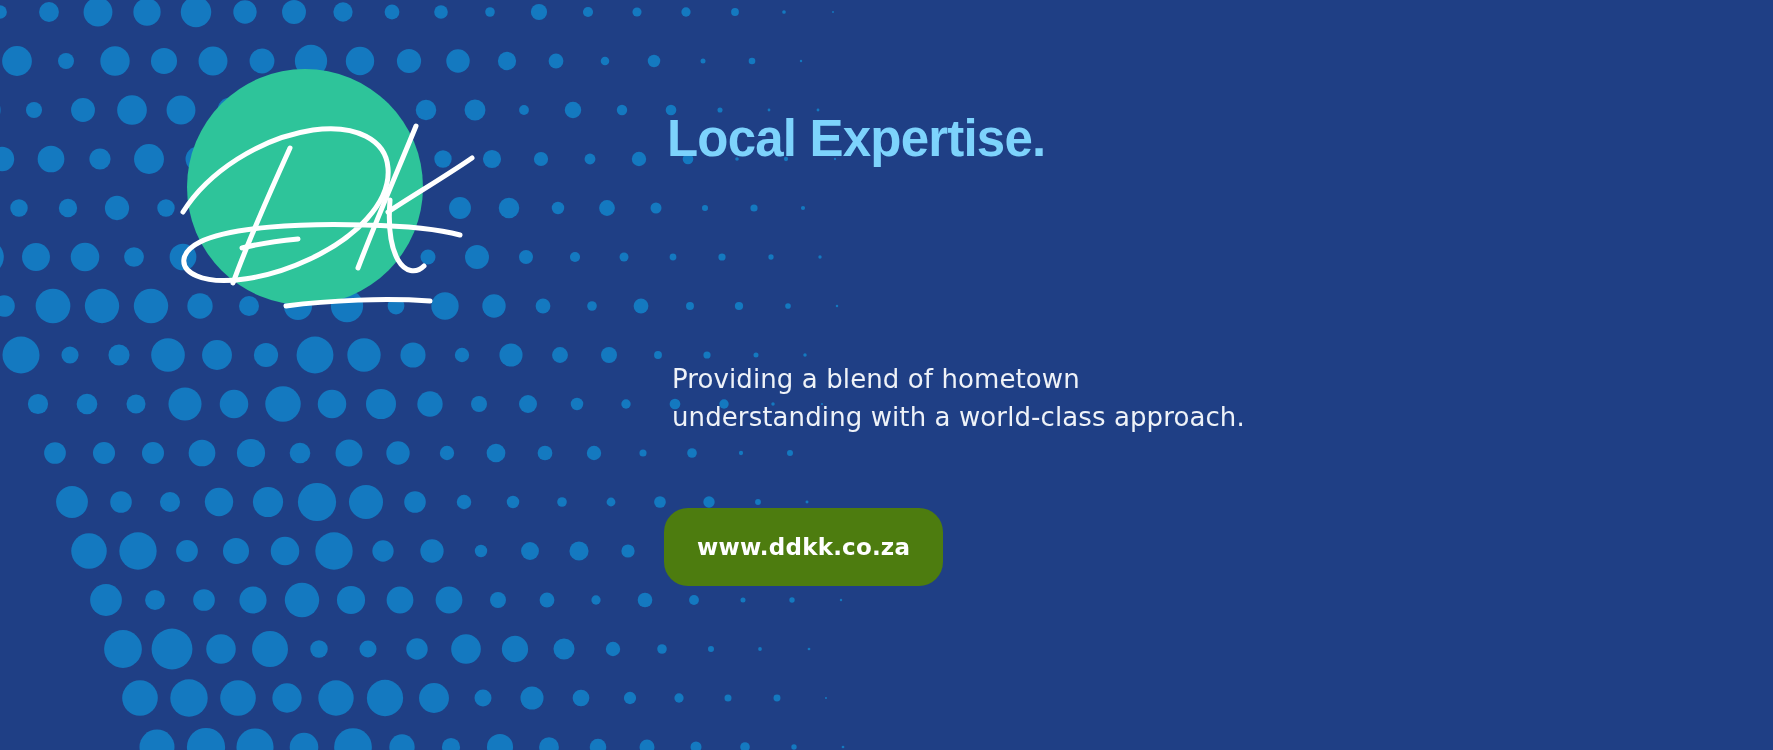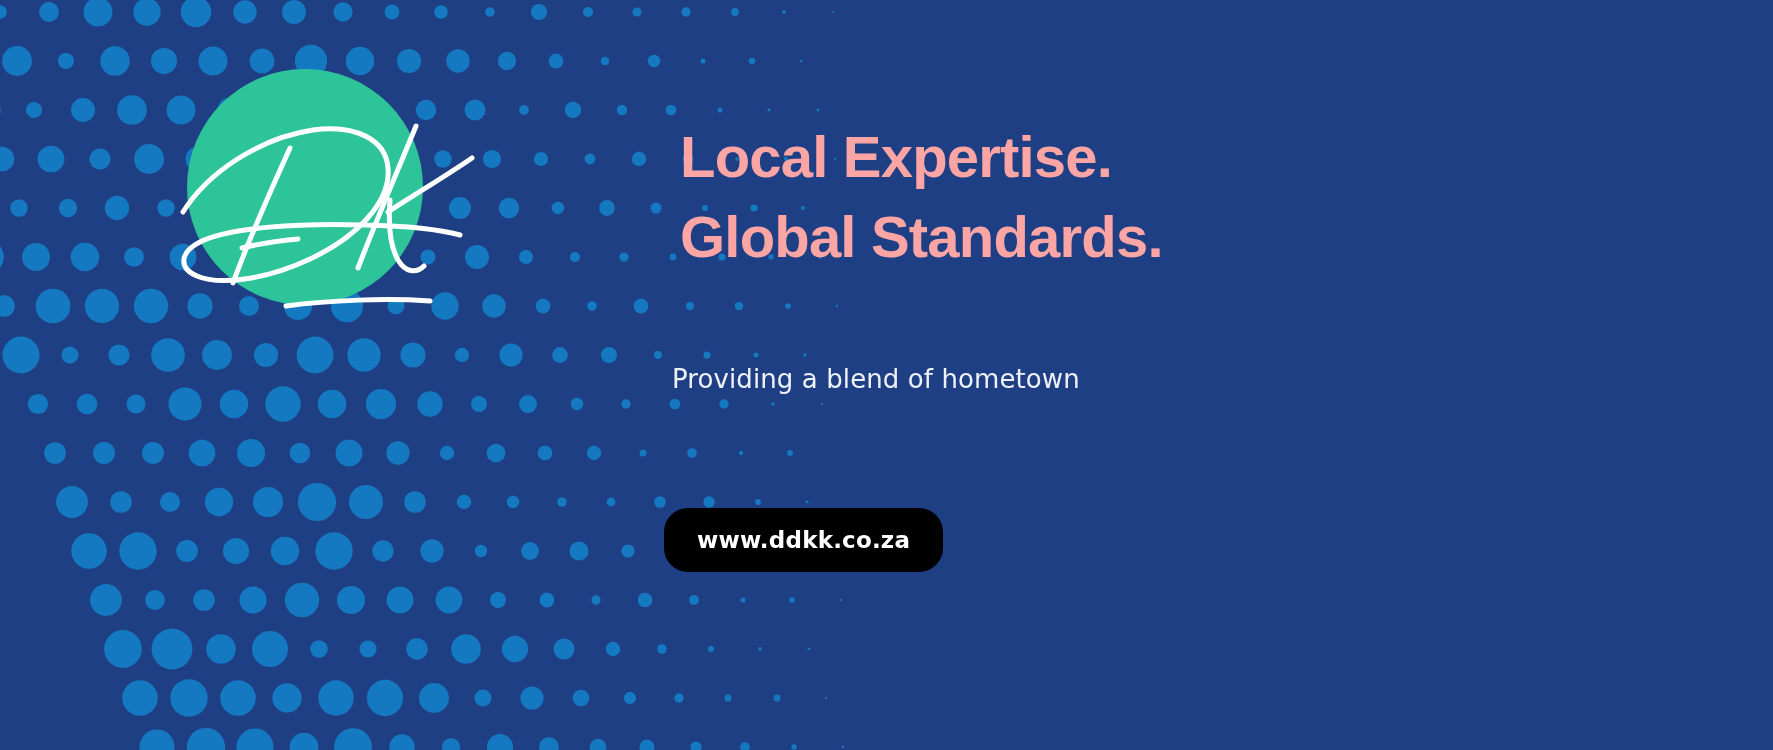--- a/index.html
+++ b/index.html
@@ -46,27 +46,27 @@
     top: 0;
     width: 1000px;
     height: 750px;
   }
 
   #headline {
     position: absolute;
     top: 100px;
     left: 0;
     width: 960px;
-    color: #fca5a5;
+    color: #7dd3fc;
     font-family: "Liberation Sans", sans-serif;
     font-weight: 700;
-    font-size: 58px;
+    font-size: 51px;
     line-height: 1.38;
     letter-spacing: -0.8px;
-    margin: 17px;
+    margin: 4px;
   }
   #headline .hl-line { display: block; white-space: nowrap; }
 
   #subtitle {
     position: absolute;
     top: 352px;
     left: 1px;
     width: 680px;
     color: #eef2f8;
     font-family: "DejaVu Sans", sans-serif;
@@ -79,24 +79,24 @@
   #subtitle .sub-line { display: block; white-space: nowrap; }
 
   #cta-button {
     position: absolute;
     top: 508px;
     left: 1px;
     display: inline-flex;
     align-items: center;
     justify-content: center;
     height: 48px;
-    padding: 8px 33px;
+    padding: 15px 33px;
     border: none;
     border-radius: 24px;
-    background: #000000;
+    background: #4d7c0f;
     color: #ffffff;
     font-family: "DejaVu Sans", sans-serif;
     font-weight: 700;
     font-size: 23px;
     letter-spacing: 0.2px;
     cursor: pointer;
     text-decoration: none;
     white-space: nowrap;
   }
 </style>
@@ -401,24 +401,24 @@
                C 255 232, 266 234, 274 226"></path>
 
       <path d="M136 266 C 180 260, 236 258, 280 261"></path>
     </g>
   </svg>
 
   <div id="content">
 
     <h1 id="headline">
       <span class="hl-line">Local Expertise.</span>
-      <span class="hl-line">Global Standards.</span>
     </h1>
 
     <p id="subtitle">
       <span class="sub-line">Providing a blend of hometown</span>
+      <span class="sub-line">understanding with a world-class approach.</span>
     </p>
 
     <a id="cta-button" href="#">www.ddkk.co.za</a>
 
   </div>
 
 </div>
 
 </body></html>

